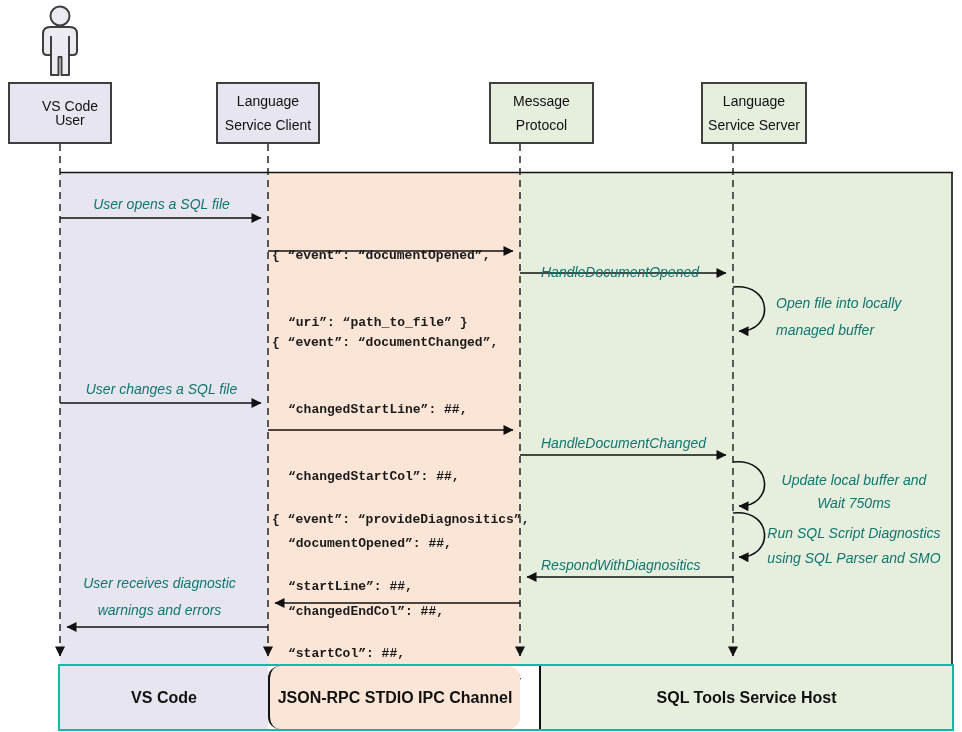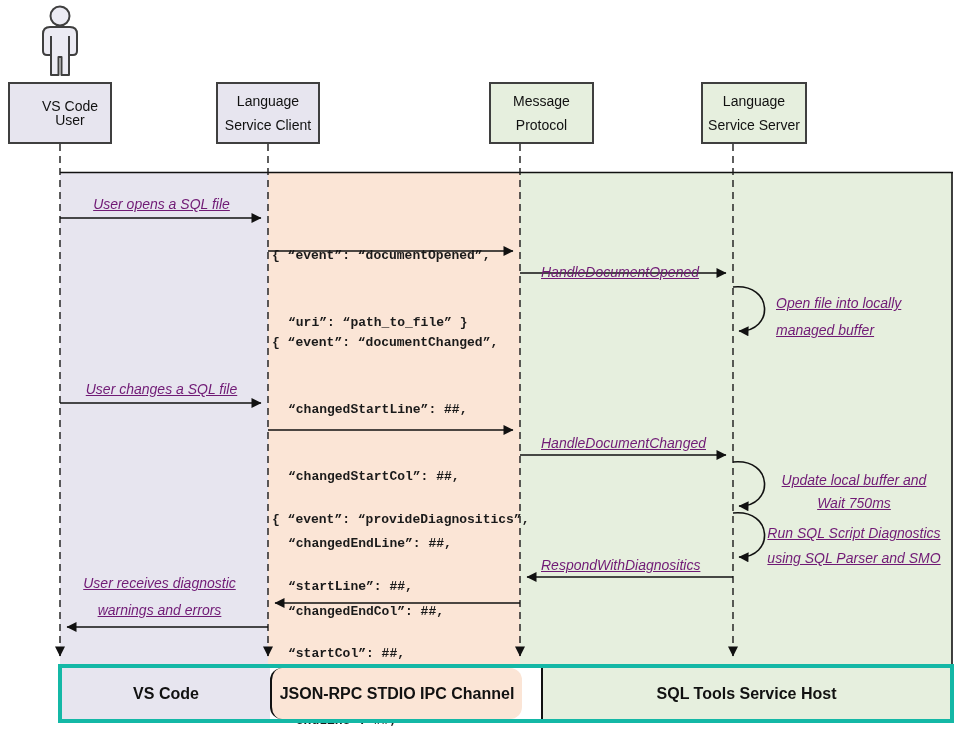--- a/index.html
+++ b/index.html
@@ -7,27 +7,27 @@
          font-family:"Liberation Sans",sans-serif;color:#111;}
   .band{position:absolute;top:172px;height:493px;}
   .band-user{left:60px;width:208px;background:#e7e5ef;}
   .band-ipc{left:268px;width:252px;background:#fbe5d6;}
   .band-host{left:520px;width:432px;background:#e6efde;}
   svg.layer{position:absolute;left:0;top:0;z-index:2;}
   .actor-box{position:absolute;top:82px;height:62px;z-index:3;border:2px solid #3f3f3f;
              box-sizing:border-box;display:flex;flex-direction:column;justify-content:center;
              align-items:center;gap:10px;font-size:14px;line-height:14px;text-align:center;}
   .fill-lav{background:#e7e5ef;} .fill-grn{background:#e6efde;margin-left:19px;} .fill-pch{background:#fbe5d6;border-radius:12px;}
-  .msg{position:absolute;z-index:3;font-style:italic;font-size:14px;white-space:nowrap;color:#701a75;text-decoration:underline;}
+  .msg{position:absolute;z-index:3;font-style:italic;font-size:14px;white-space:nowrap;color:#0f766e;}
   .msg.center{text-align:center;white-space:normal;}
   .code{position:absolute;z-index:3;font-family:"Liberation Mono","DejaVu Sans Mono",monospace;
         font-weight:bold;font-size:13px;line-height:22.4px;white-space:pre;color:#1a1a1a;}
   .code .ind{padding-left:16px;}
-  .footer{position:absolute;left:58px;top:664px;width:896px;height:59px;z-index:3;
-          box-sizing:border-box;border:4px solid #14b8a6;display:flex;}
+  .footer{position:absolute;left:58px;top:664px;width:896px;height:67px;z-index:3;
+          box-sizing:border-box;border:2px solid #14b8a6;display:flex;}
   .footer-cell{box-sizing:border-box;display:flex;align-items:center;justify-content:center;
                font-weight:bold;font-size:16px;}
   .footer-cell + .footer-cell{border-left:2px solid #111;}
 </style>
 </head>
 <body>
 
 <div id="stage">
 
   <div class="band band-user"></div>
@@ -116,21 +116,21 @@
   </div>
 
   <div class="code" style="left:272px;top:200px;">
     <div>{ “event”: “documentOpened”,</div>
     <div class="ind">“uri”: “path_to_file” }</div>
   </div>
   <div class="code" style="left:272px;top:287px;">
     <div>{ “event”: “documentChanged”,</div>
     <div class="ind">“changedStartLine”: ##,</div>
     <div class="ind">“changedStartCol”: ##,</div>
-    <div class="ind">“changedEndLine”: ##,</div>
+    <div class="ind">“documentOpened”: ##,</div>
     <div class="ind">“changedEndCol”: ##,</div>
     <div class="ind">“changedText”: “changed txt” }</div>
   </div>
   <div class="code" style="left:272px;top:464px;">
     <div>{ “event”: “provideDiagnositics”,</div>
     <div class="ind">“startLine”: ##,</div>
     <div class="ind">“startCol”: ##,</div>
     <div class="ind">“endLine”: ##,</div>
     
     

